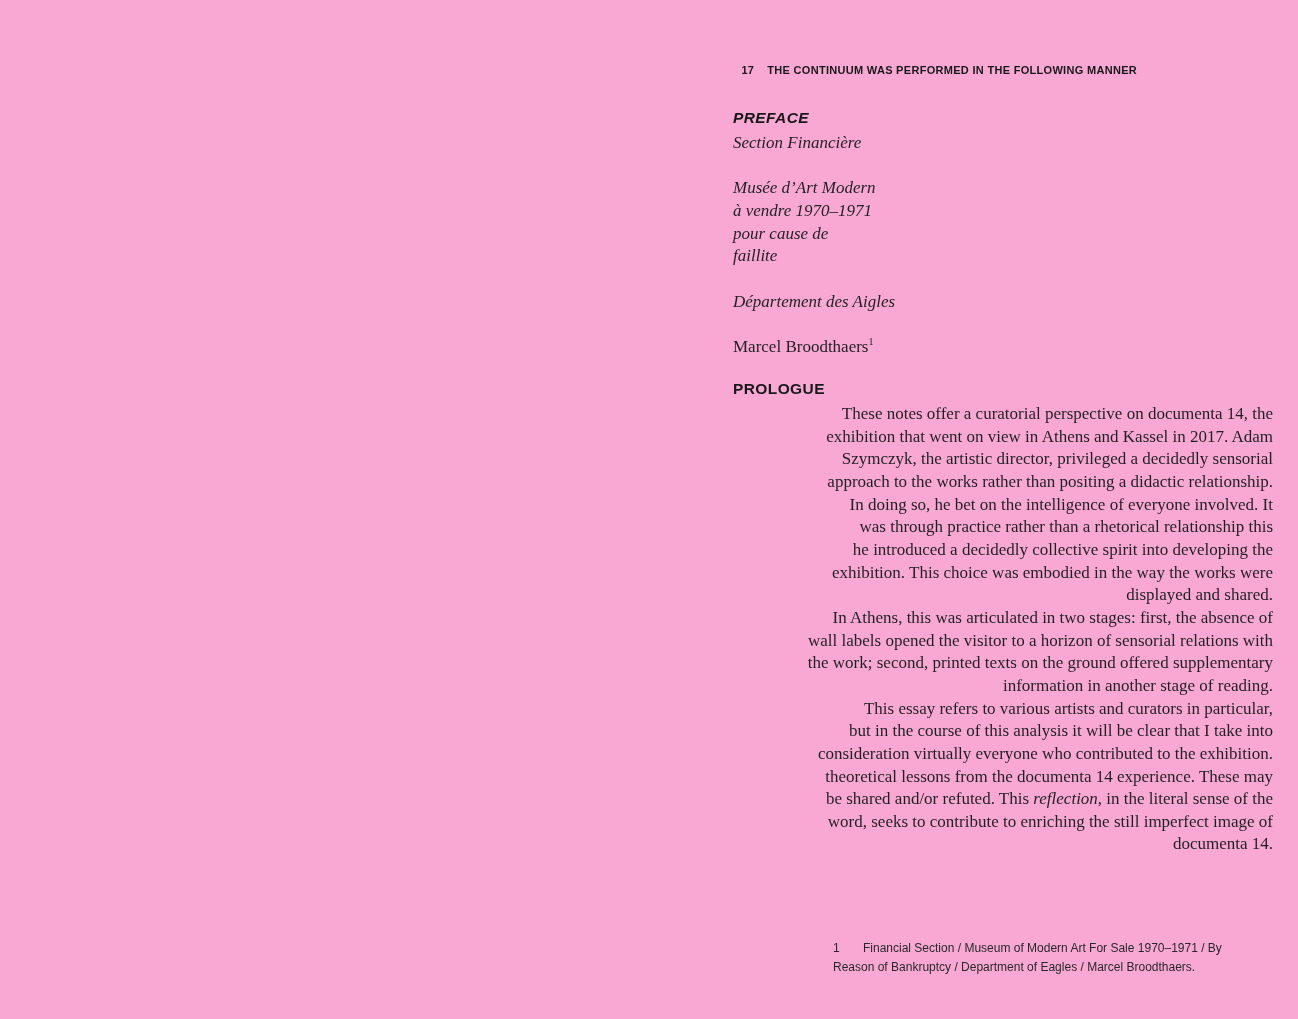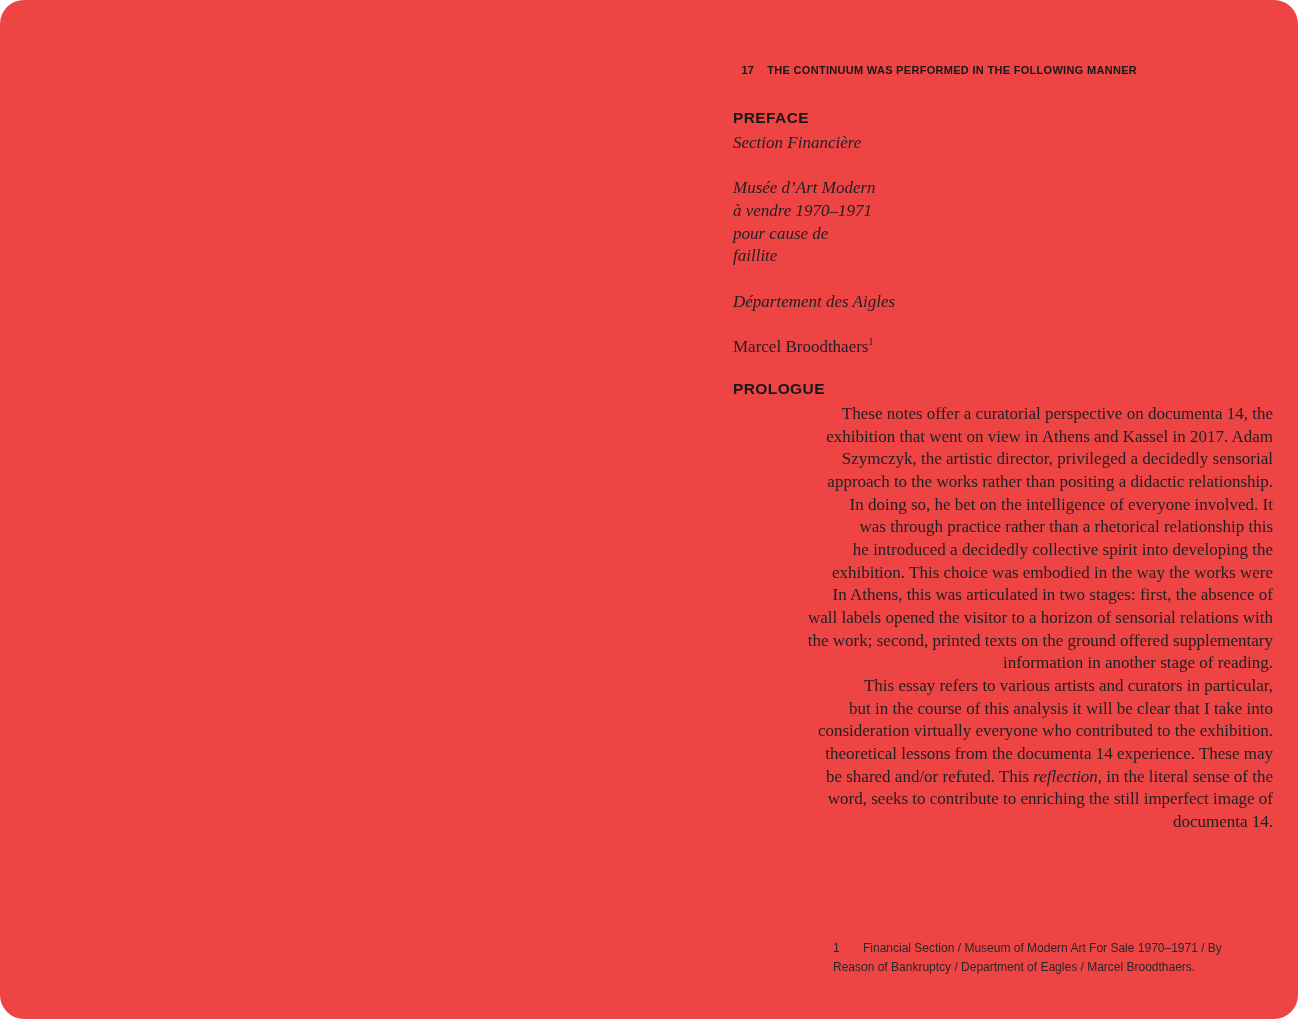--- a/index.html
+++ b/index.html
@@ -4,25 +4,24 @@
 <style>
   html, body {
     margin: 0;
     padding: 0;
     background: #ffffff;
   }
   .page {
     position: relative;
     width: 1298px;
     height: 1019px;
-    background: #ef4444;
+    background: #f9a8d4;
     font-family: "Liberation Serif", serif;
     color: #1f2024;
     overflow: hidden;
-    border-radius: 24px;
   }
   .running-header {
     position: absolute;
     left: 728px;
     top: 52px;
     font-family: "Liberation Sans", sans-serif;
     font-weight: 700;
     font-size: 11px;
     letter-spacing: 0.3px;
     color: #17181a;
@@ -35,21 +34,21 @@
   .section-heading {
     position: absolute;
     left: 733px;
     margin: 0;
     font-family: "Liberation Sans", sans-serif;
     font-weight: 700;
     font-size: 15.5px;
     letter-spacing: 0.4px;
     color: #17181a;
   }
-  #preface-heading { top: 109px; }
+  #preface-heading { top: 109px; font-style: italic; }
   #prologue-heading { top: 380px; }
   .preface-block {
     position: absolute;
     left: 733px;
     top: 132px;
     width: 508px;
     text-align: left;
     font-size: 17px;
     line-height: 22.65px;
   }
@@ -122,20 +121,21 @@
   <div class="prologue-body" id="prologue-body">
       <div class="par">
         <div class="line">These notes offer a curatorial perspective on documenta 14, the</div>
         <div class="line">exhibition that went on view in Athens and Kassel in 2017. Adam</div>
         <div class="line">Szymczyk, the artistic director, privileged a decidedly sensorial</div>
         <div class="line">approach to the works rather than positing a didactic relationship.</div>
         <div class="line">In doing so, he bet on the intelligence of everyone involved. It</div>
         <div class="line">was through practice rather than a rhetorical relationship this</div>
         <div class="line">he introduced a decidedly collective spirit into developing the</div>
         <div class="line">exhibition. This choice was embodied in the way the works were</div>
+        <div class="line">displayed and shared.</div>
       </div>
       <div class="par indent">
         <div class="line">In Athens, this was articulated in two stages: first, the absence of</div>
         <div class="line">wall labels opened the visitor to a horizon of sensorial relations with</div>
         <div class="line">the work; second, printed texts on the ground offered supplementary</div>
         <div class="line">information in another stage of reading.</div>
       </div>
       <div class="par indent">
         <div class="line">This essay refers to various artists and curators in particular,</div>
         <div class="line">but in the course of this analysis it will be clear that I take into</div>

